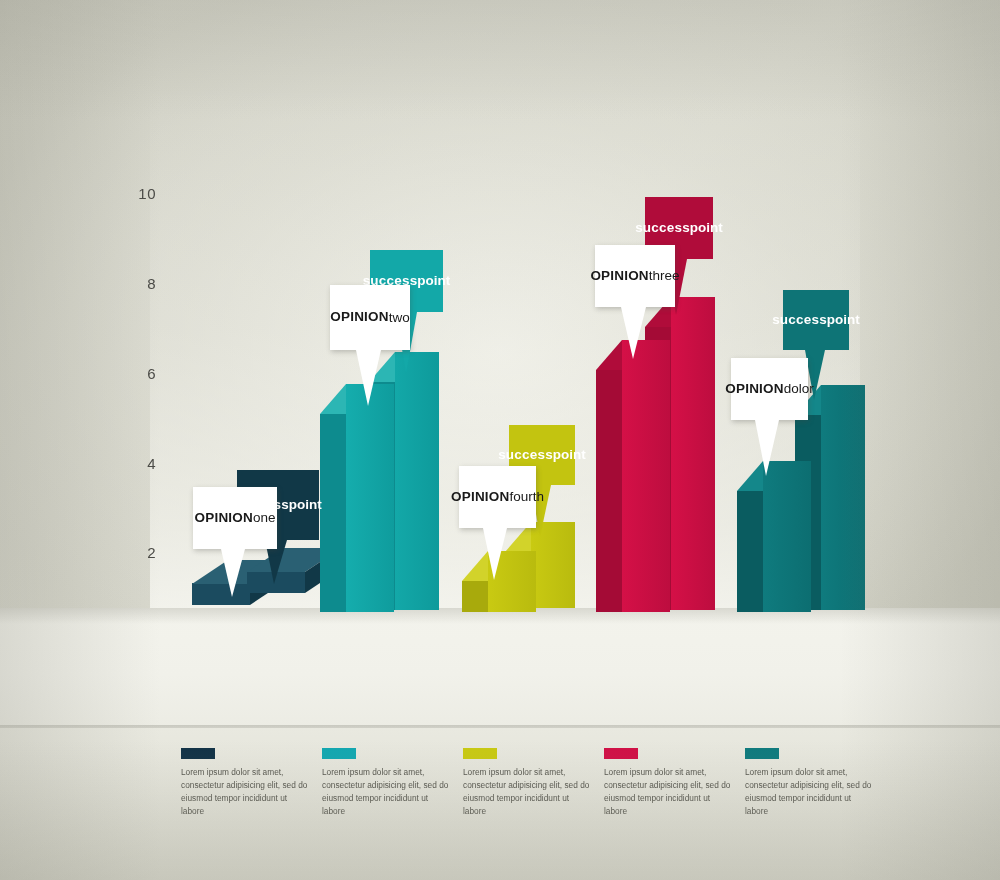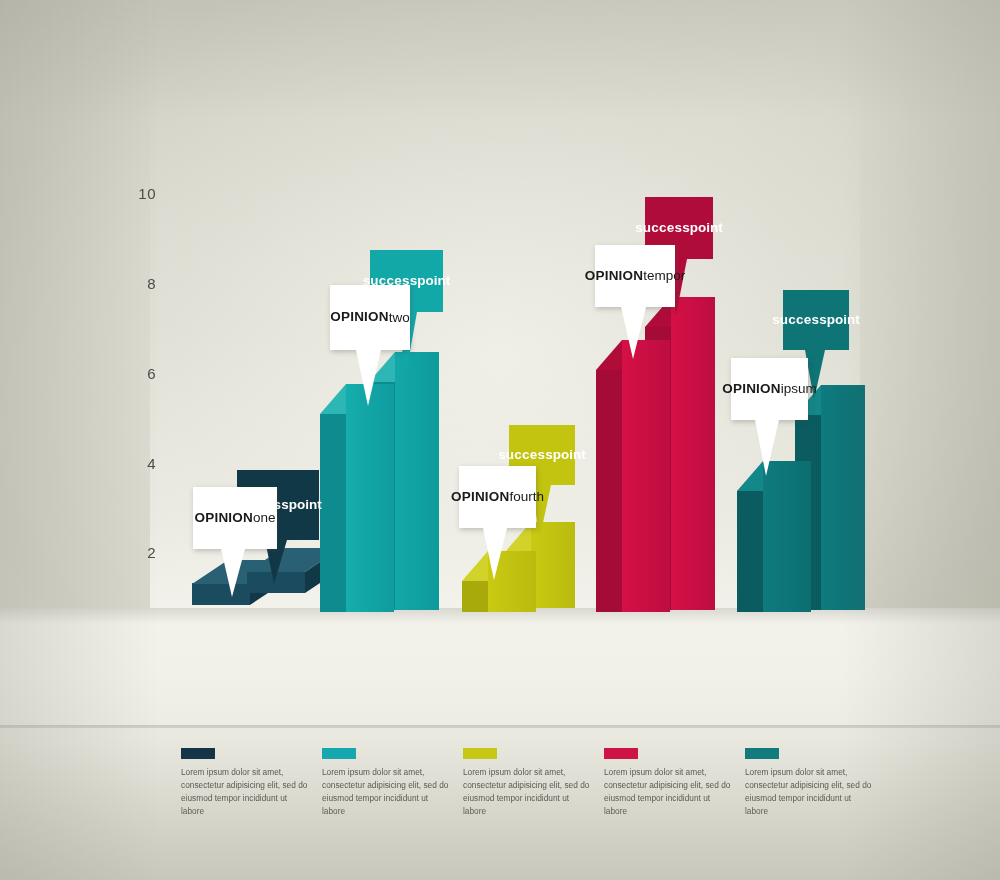--- a/index.html
+++ b/index.html
@@ -355,41 +355,41 @@
       <div class="line2">point</div>
     </div>
     <svg width="26" height="56" style="position:absolute; left:22px; top:62px;">
       <polygon points="0,0 20,0 9,56" fill="#b00c3a"></polygon>
     </svg>
   </div>
 
   <div class="callout white" style="left:595px; top:245px; z-index:32;">
     <div class="box" style="width:80px; height:62px;">
       <div class="line1">OPINION</div>
-      <div class="line2">tempor</div>
+      <div class="line2">three</div>
     </div>
     <svg width="32" height="52" style="position:absolute; left:26px; top:62px;">
       <polygon points="0,0 25,0 12,52" fill="#ffffff"></polygon>
     </svg>
   </div>
 
   <div class="callout tinted" style="left:783px; top:290px; z-index:30;">
     <div class="box" style="background:#0e7476; width:66px; height:60px;">
       <div class="line1">success</div>
       <div class="line2">point</div>
     </div>
     <svg width="26" height="50" style="position:absolute; left:22px; top:60px;">
       <polygon points="0,0 20,0 9,50" fill="#0e7476"></polygon>
     </svg>
   </div>
 
   <div class="callout white" style="left:731px; top:358px; z-index:32;">
     <div class="box" style="width:77px; height:62px;">
       <div class="line1">OPINION</div>
-      <div class="line2">ipsum</div>
+      <div class="line2">dolor</div>
     </div>
     <svg width="30" height="56" style="position:absolute; left:24px; top:62px;">
       <polygon points="0,0 24,0 11,56" fill="#ffffff"></polygon>
     </svg>
   </div>
 
   <div class="floor-edge"></div>
   <div class="lower-band"></div>
 
   <div class="legend">

